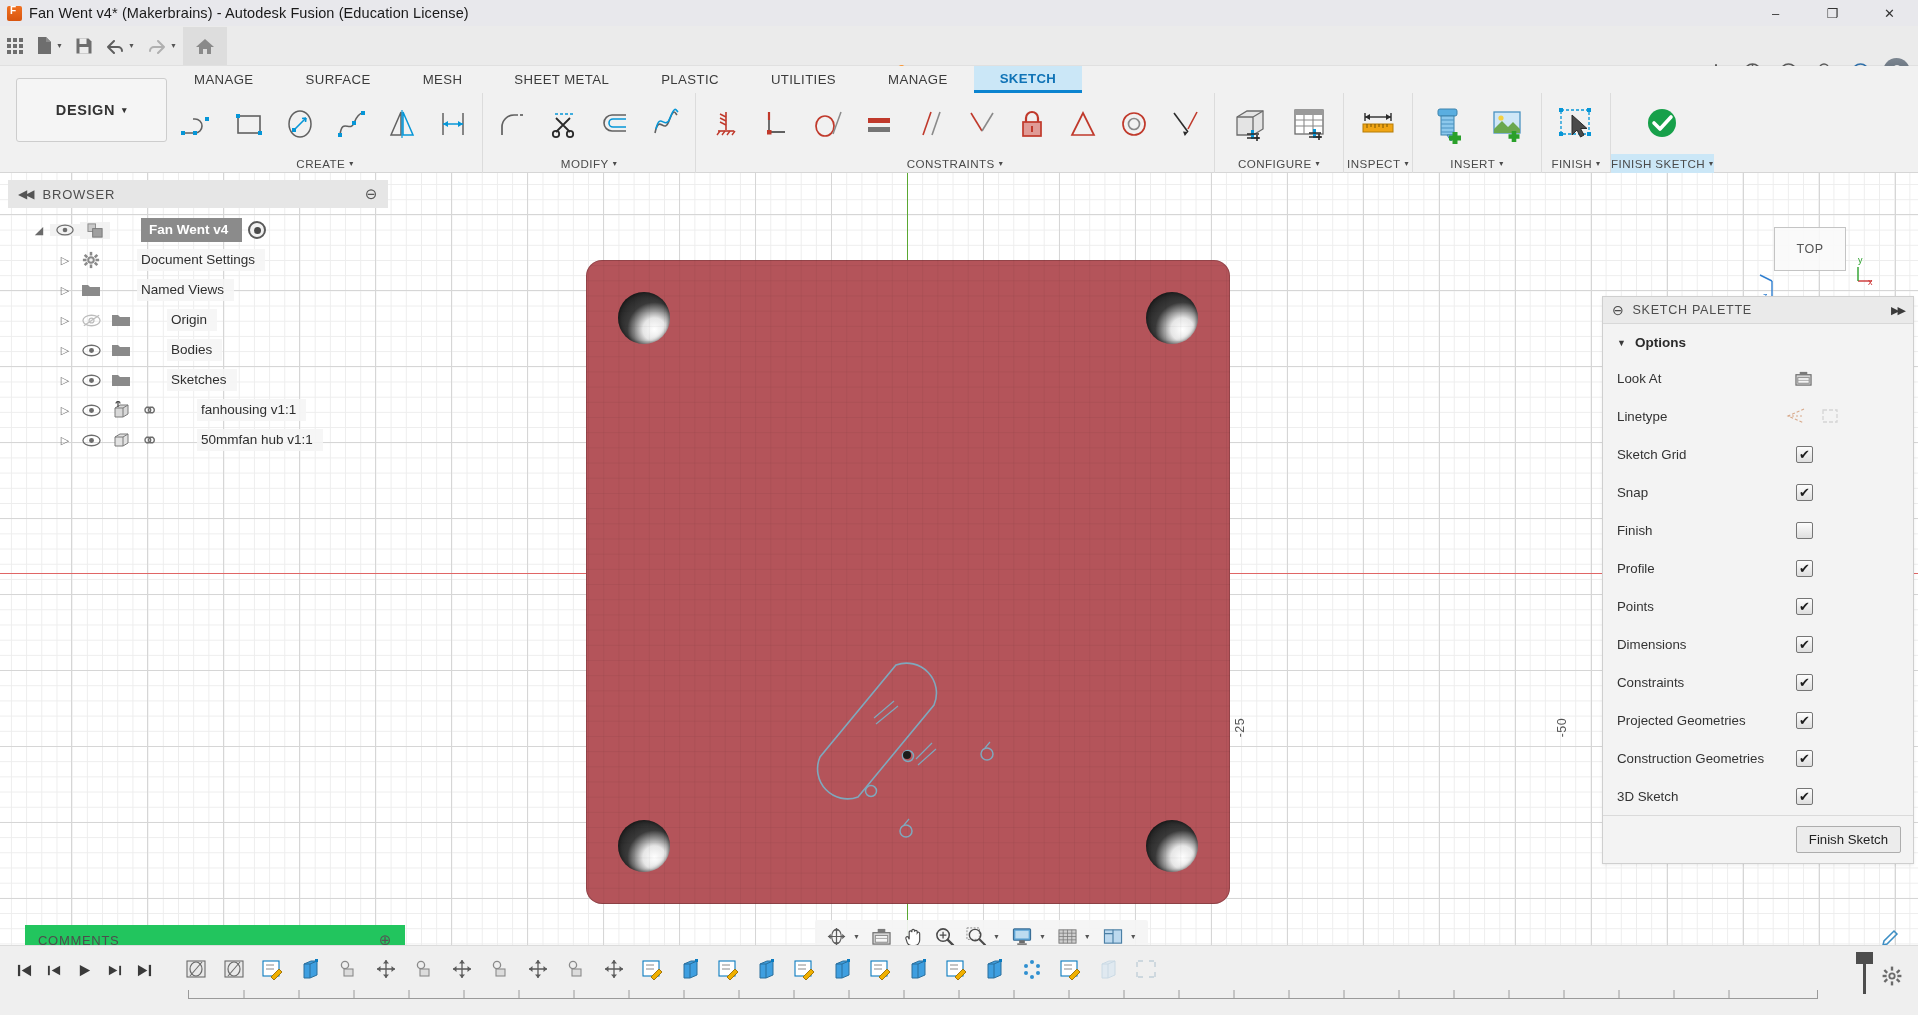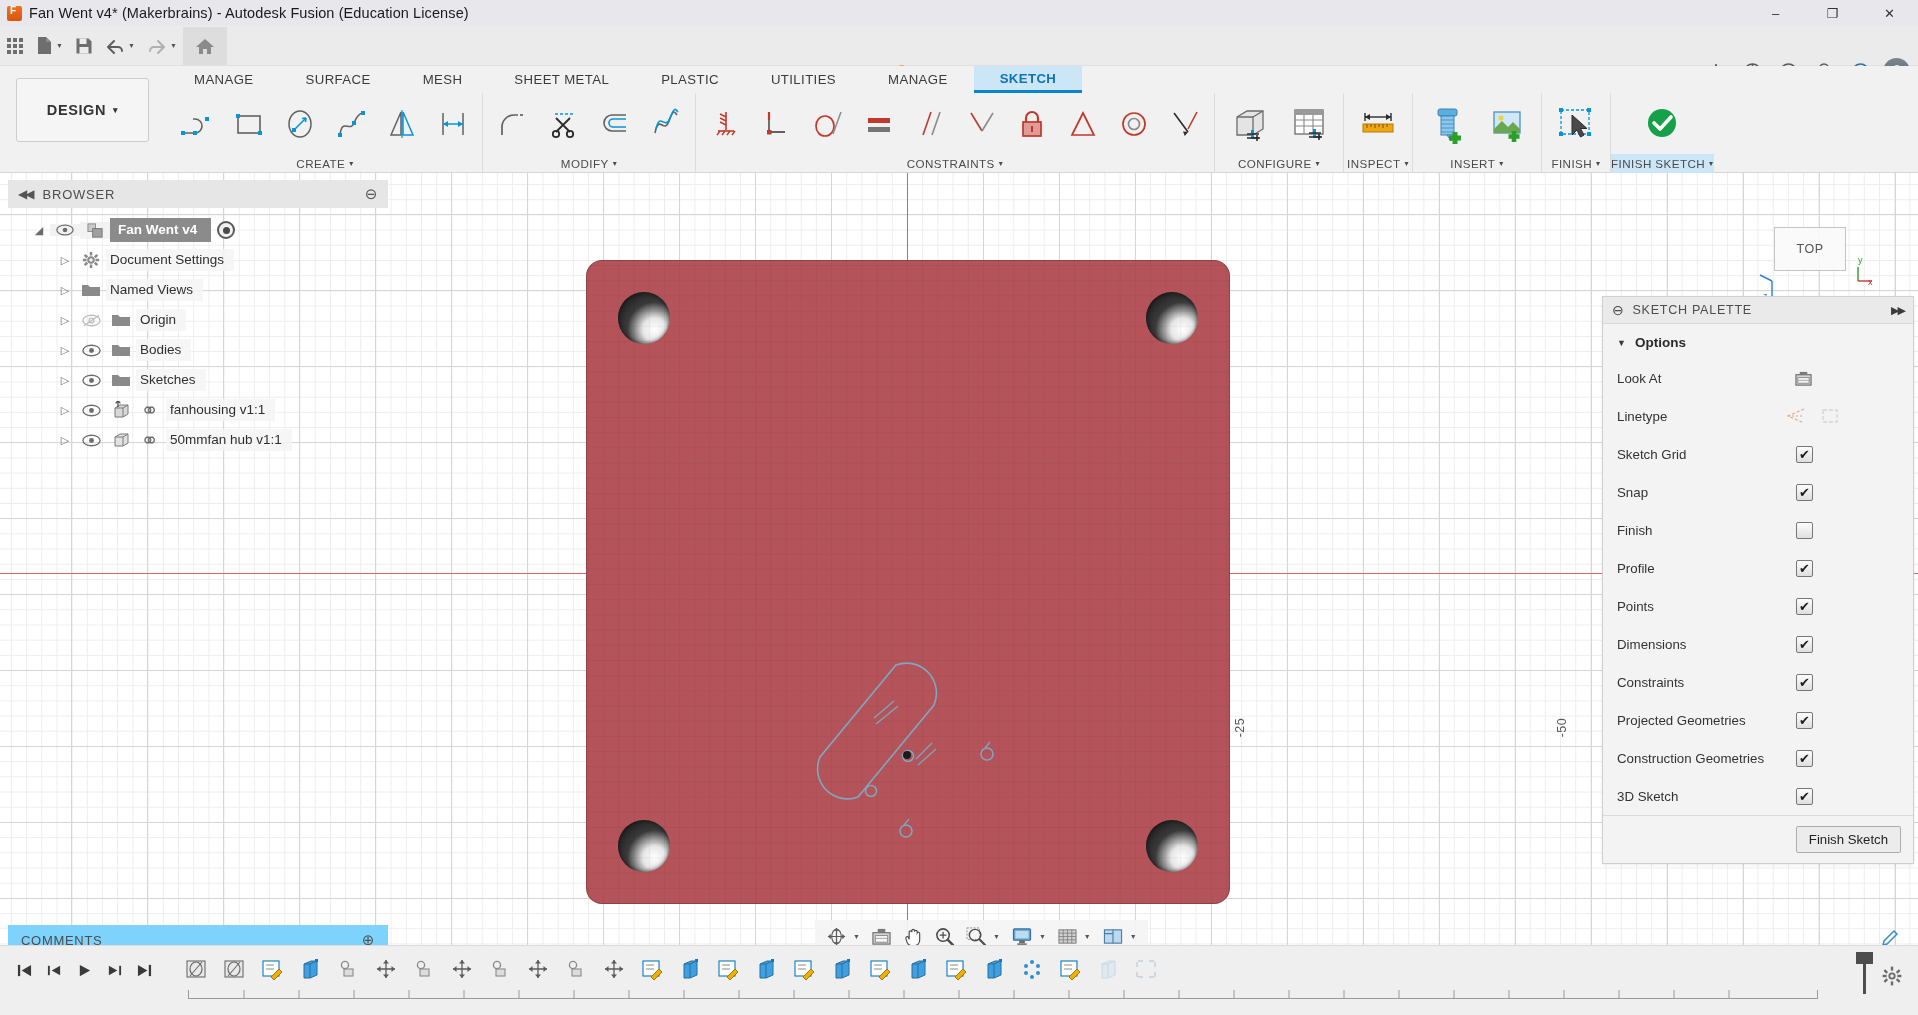--- a/index.html
+++ b/index.html
@@ -84,21 +84,21 @@
   .rib-tab {
     padding: 0 26px; display: flex; align-items: center;
     font-size: 13.2px; color: #3b3b3b; letter-spacing: .4px;
   }
   .rib-tab.active {
     background: #cbe7f7; color: #1073b6; font-weight: bold;
     border-bottom: 3px solid #0b84d0;
   }
 
   .design-btn {
-    position: absolute; left: 16px; top: 12px; width: 133px; height: 64px;
+    position: absolute; left: 16px; top: 12px; width: 151px; height: 64px;
     border: 1px solid #cdcdcd; background: #f5f5f5; border-radius: 3px;
     display: flex; align-items: center; justify-content: center;
     font-size: 14.5px; font-weight: bold; color: #333; letter-spacing: .6px;
   }
 
   .panels {
     position: absolute; left: 168px; top: 27px; right: 0; height: 80px;
     display: flex; align-items: stretch;
   }
   .panel { display: flex; flex-direction: column; position: relative; }
@@ -196,37 +196,37 @@
   .browser-hdr .dot-btn { margin-left: auto; font-size: 15px; color: #555; }
   .tree { padding-top: 7px; }
   .trow {
     height: 30px; display: flex; align-items: center; font-size: 13.5px; color: #2f2f2f;
   }
   .trow .arrow {
     width: 22px; text-align: center; font-size: 11px; color: #6b6b6b;
   }
   .trow .eye { width: 30px; display: flex; align-items: center; justify-content: center; }
   .trow .ico { width: 30px; display: flex; align-items: center; justify-content: center; }
-  .trow .lbl { background: rgba(245,245,245,.88); padding: 3px 10px 4px 4px; }
+  .trow .lbl { background: rgba(245,245,245,.88); padding: 3px 10px 4px 4px; margin-left: 31px; }
   .trow.root { padding-left: 20px; }
   .trow.root .lbl {
     background: #8b8b8b; color: #fff; font-weight: bold; padding: 4px 14px 5px 8px;
   }
   .trow.root .eye, .trow.root .ico { background: rgba(240,240,240,.85); }
   .trow.child { padding-left: 46px; }
   .dot-circle {
     width: 18px; height: 18px; border-radius: 50%; border: 2px solid #5a5a5a;
     display: flex; align-items: center; justify-content: center; margin-left: 6px;
     background: rgba(240,240,240,.85);
   }
   .dot-circle i { width: 7px; height: 7px; border-radius: 50%; background: #4a4a4a; display:block;}
 
   .comments {
-    position: absolute; left: 8px; top: 925px; width: 380px; height: 30px;
-    background: #7dd3fc; display: flex; align-items: center; padding: 0 13px;
+    position: absolute; left: 25px; top: 925px; width: 380px; height: 30px;
+    background: #22c55e; display: flex; align-items: center; padding: 0 13px;
     font-size: 13px; color: #4d4d4d; letter-spacing: .7px;
   }
   .comments .plus { margin-left: auto; font-size: 15px; color: #555; }
 
   
   .palette {
     position: absolute; left: 1602px; top: 296px; width: 312px;
     background: #f3f3f3; border: 1px solid #cfcfcf;
     box-shadow: 0 1px 3px rgba(0,0,0,.08);
   }

